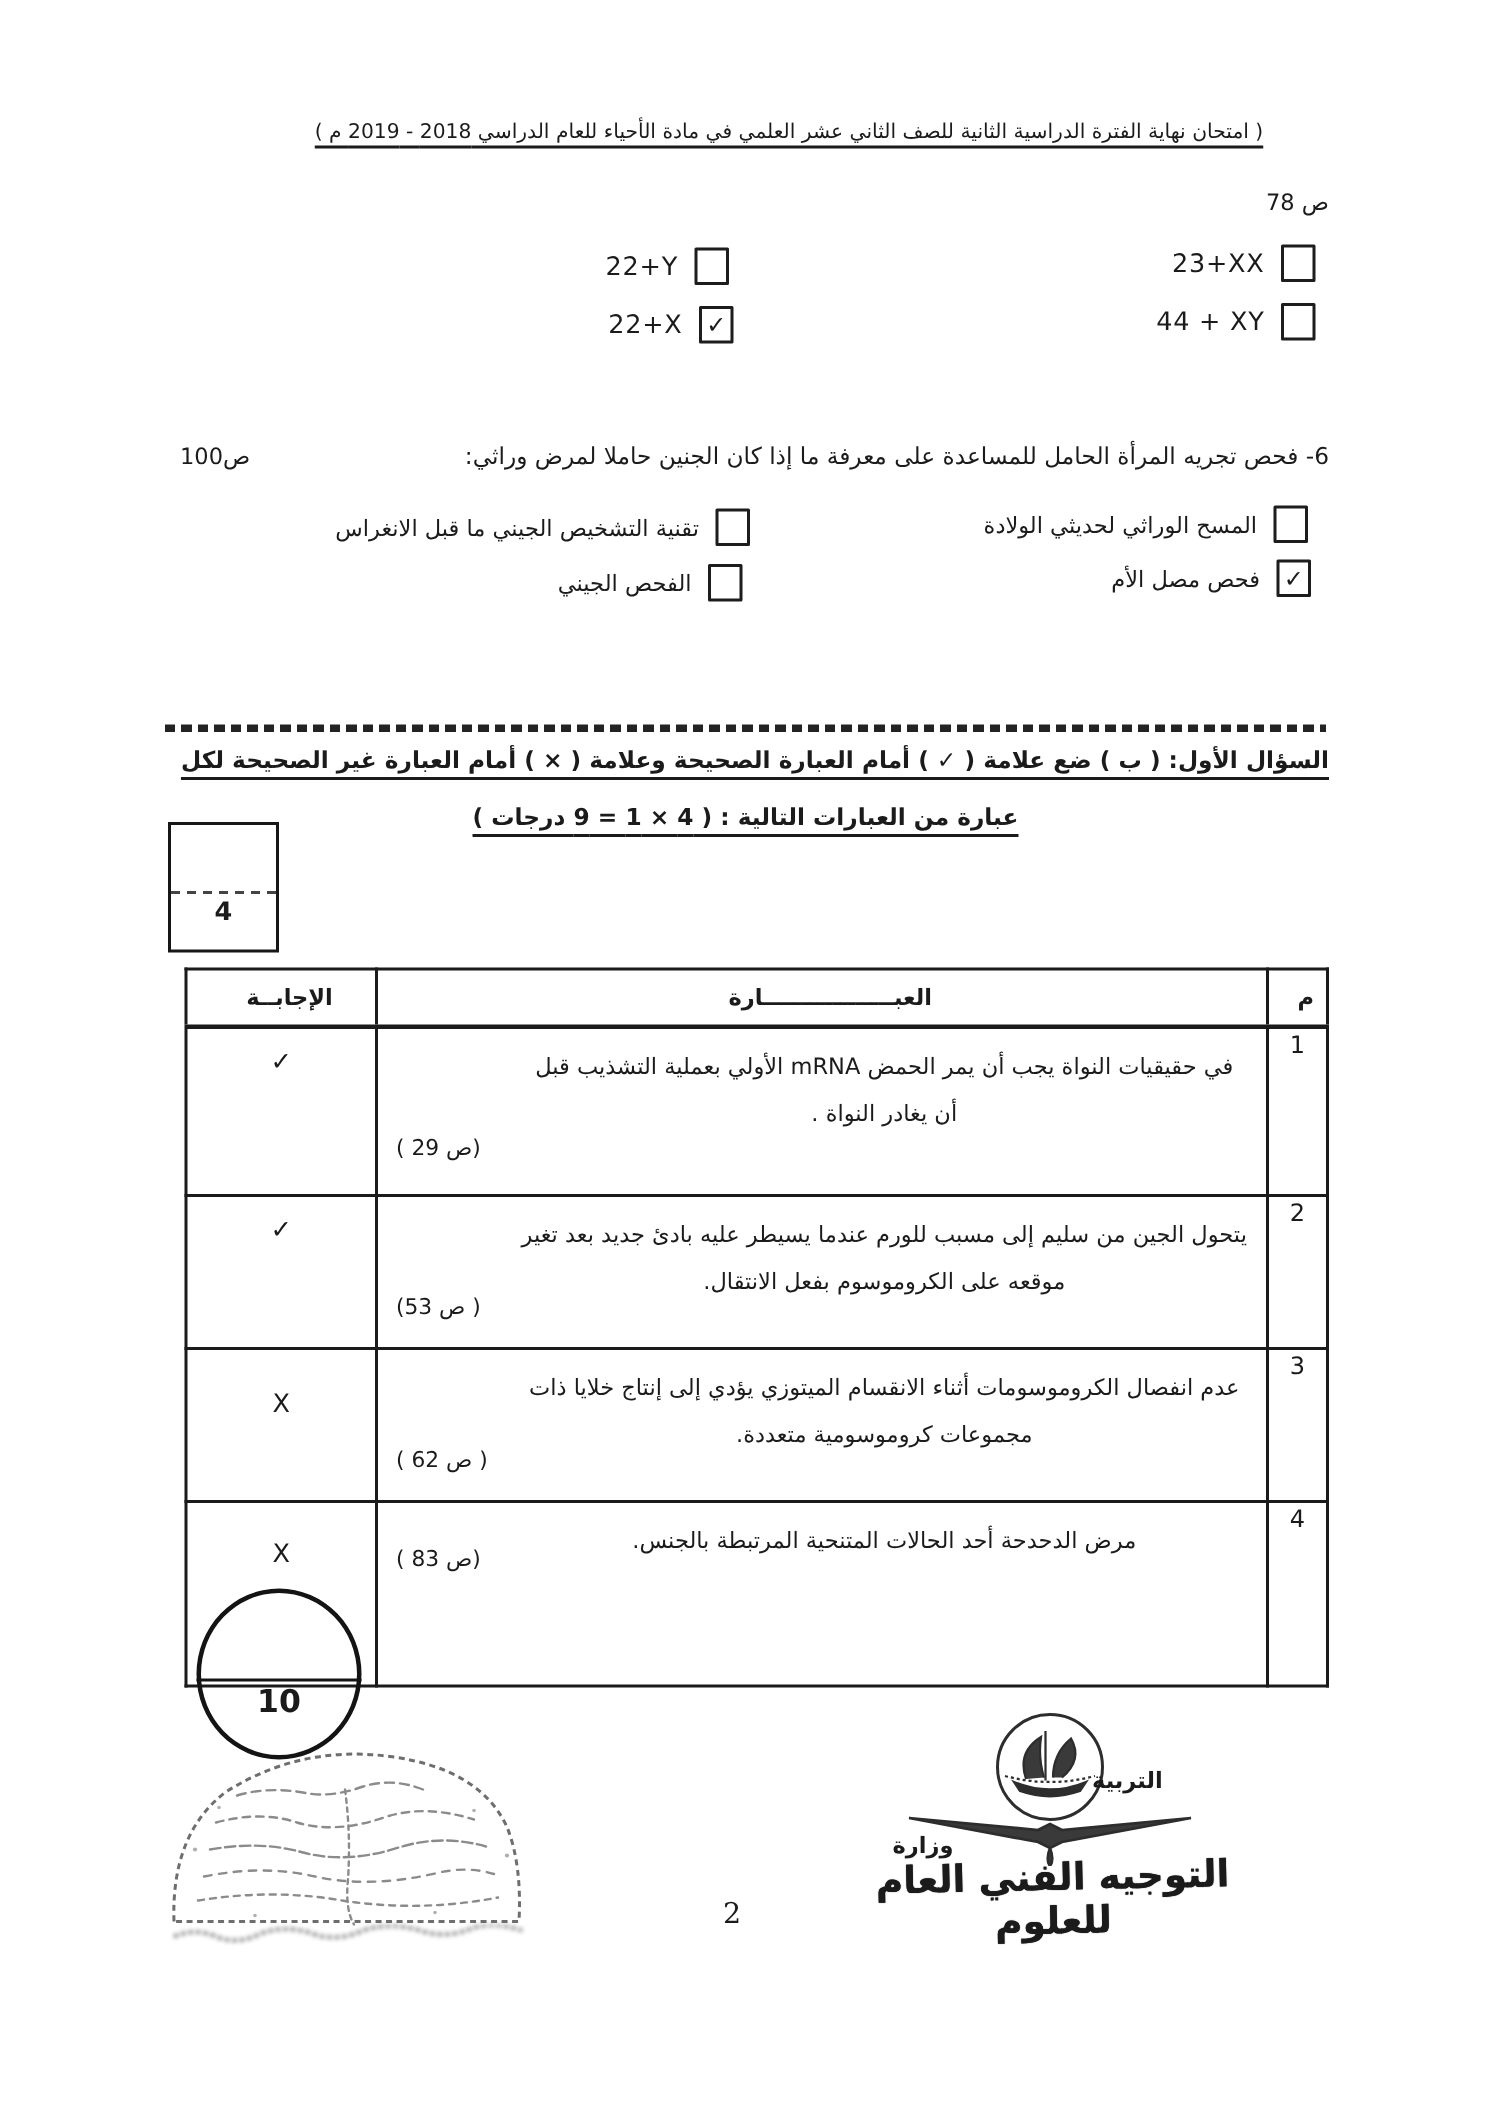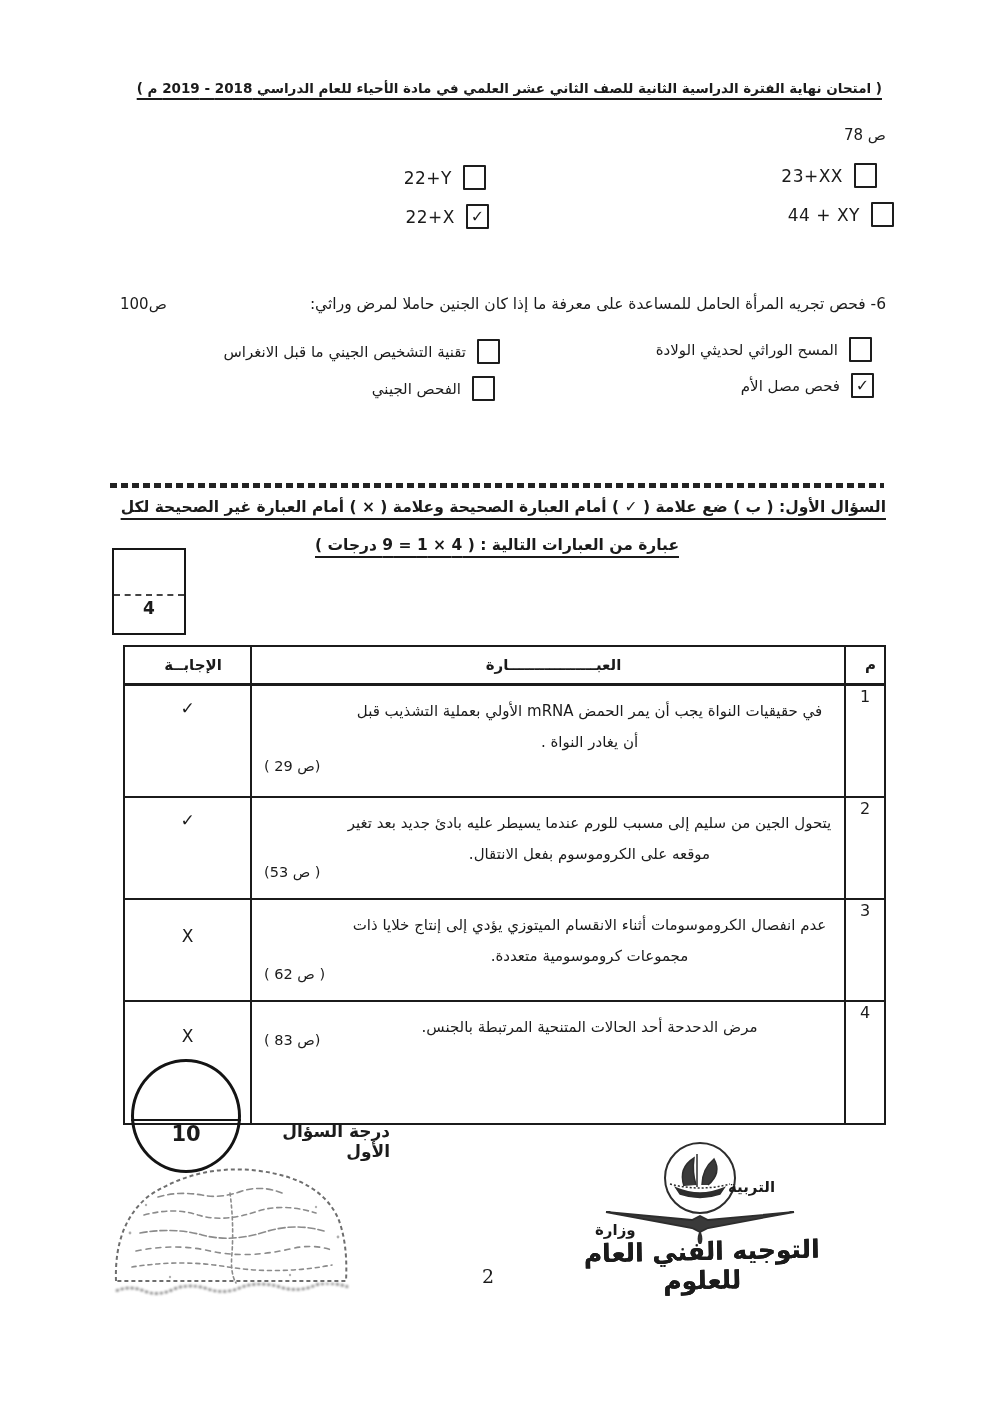--- a/index.html
+++ b/index.html
@@ -6,21 +6,21 @@
   #page{
     position:relative; width:992px; height:1403px; margin:0 auto;
     background:#ffffff; color:#1b1b1b;
     font-family:"DejaVu Sans", sans-serif;
     direction:rtl; overflow:hidden;
   }
   .abs{position:absolute;}
   
   .exam-header{
     top:80px; right:110px; width:712px; text-align:center;
-    font-size:13.5px; font-weight:bold; letter-spacing:.2px;
+    font-size:13.5px; font-weight:normal; letter-spacing:.2px;
     text-decoration:underline; text-underline-offset:5px; text-decoration-thickness:1.5px;
     white-space:nowrap;
   }
   
   .qline{display:flex; justify-content:space-between; align-items:baseline; font-size:15.5px;}
   .qline .qtext{font-weight:500;}
   .qline .pref{font-size:15px; font-weight:500;}
   #q5-line{top:126px; right:106px; width:664px;}
   #q6-line{top:295px; right:106px; width:766px;}
   
@@ -98,21 +98,21 @@
   </div>
 
   <div class="abs opt" style="top:163px; right:115px;">
     <span class="chk"></span>
     <span class="eq">23+XX</span>
   </div>
   <div class="abs opt" style="top:165px; right:506px;">
     <span class="chk"></span>
     <span class="eq">22+Y</span>
   </div>
-  <div class="abs opt" style="top:202px; right:98px;">
+  <div class="abs opt" style="top:202px; right:115px;">
     <span class="chk"></span>
     <span class="eq">44 + XY</span>
   </div>
   <div class="abs opt" style="top:204px; right:503px;">
     <span class="chk">✓</span>
     <span class="eq">22+X</span>
   </div>
 
   <div class="abs qline" id="q6-line">
     <span class="qtext">6- فحص تجريه المرأة الحامل للمساعدة على معرفة ما إذا كان الجنين حاملا لمرض وراثي:</span>
@@ -192,21 +192,20 @@
         </td>
         <td class="ans-cell ans-pad-4">X</td>
       </tr>
     </tbody>
   </table>
 
   <div class="abs score-circle">
     <div class="line"></div>
     <div class="val">10</div>
   </div>
-  <div class="abs score-label">درجة السؤال الأول</div>
 
   <svg class="abs school-stamp" width="244" height="126" viewBox="0 0 244 126" style="opacity:.8">
     <path d="M6 118 Q4 60 40 32 Q90 0 150 8 Q210 16 228 55 Q238 80 236 118 Z" fill="none" stroke="#4a4a4a" stroke-width="2" stroke-dasharray="4 3"></path>
     <g stroke="#555" stroke-width="1.6" fill="none" stroke-linecap="round" opacity=".85">
       <path d="M48 34 q20 -6 44 -2 q18 4 40 -4 q20 -6 40 2" stroke-dasharray="6 4"></path>
       <path d="M34 52 q30 -8 54 0 q26 8 60 -4 q26 -8 58 2" stroke-dasharray="5 4"></path>
       <path d="M30 70 q34 -6 62 2 q30 8 66 -4 q28 -8 56 0" stroke-dasharray="7 3"></path>
       <path d="M26 88 q40 -8 74 0 q36 8 80 -2 q24 -6 44 2" stroke-dasharray="5 5"></path>
       <path d="M22 104 q50 -8 96 0 q52 8 104 -2" stroke-dasharray="4 4"></path>
       <path d="M120 30 q4 30 2 60 q-2 20 4 30" stroke-dasharray="3 3"></path>

